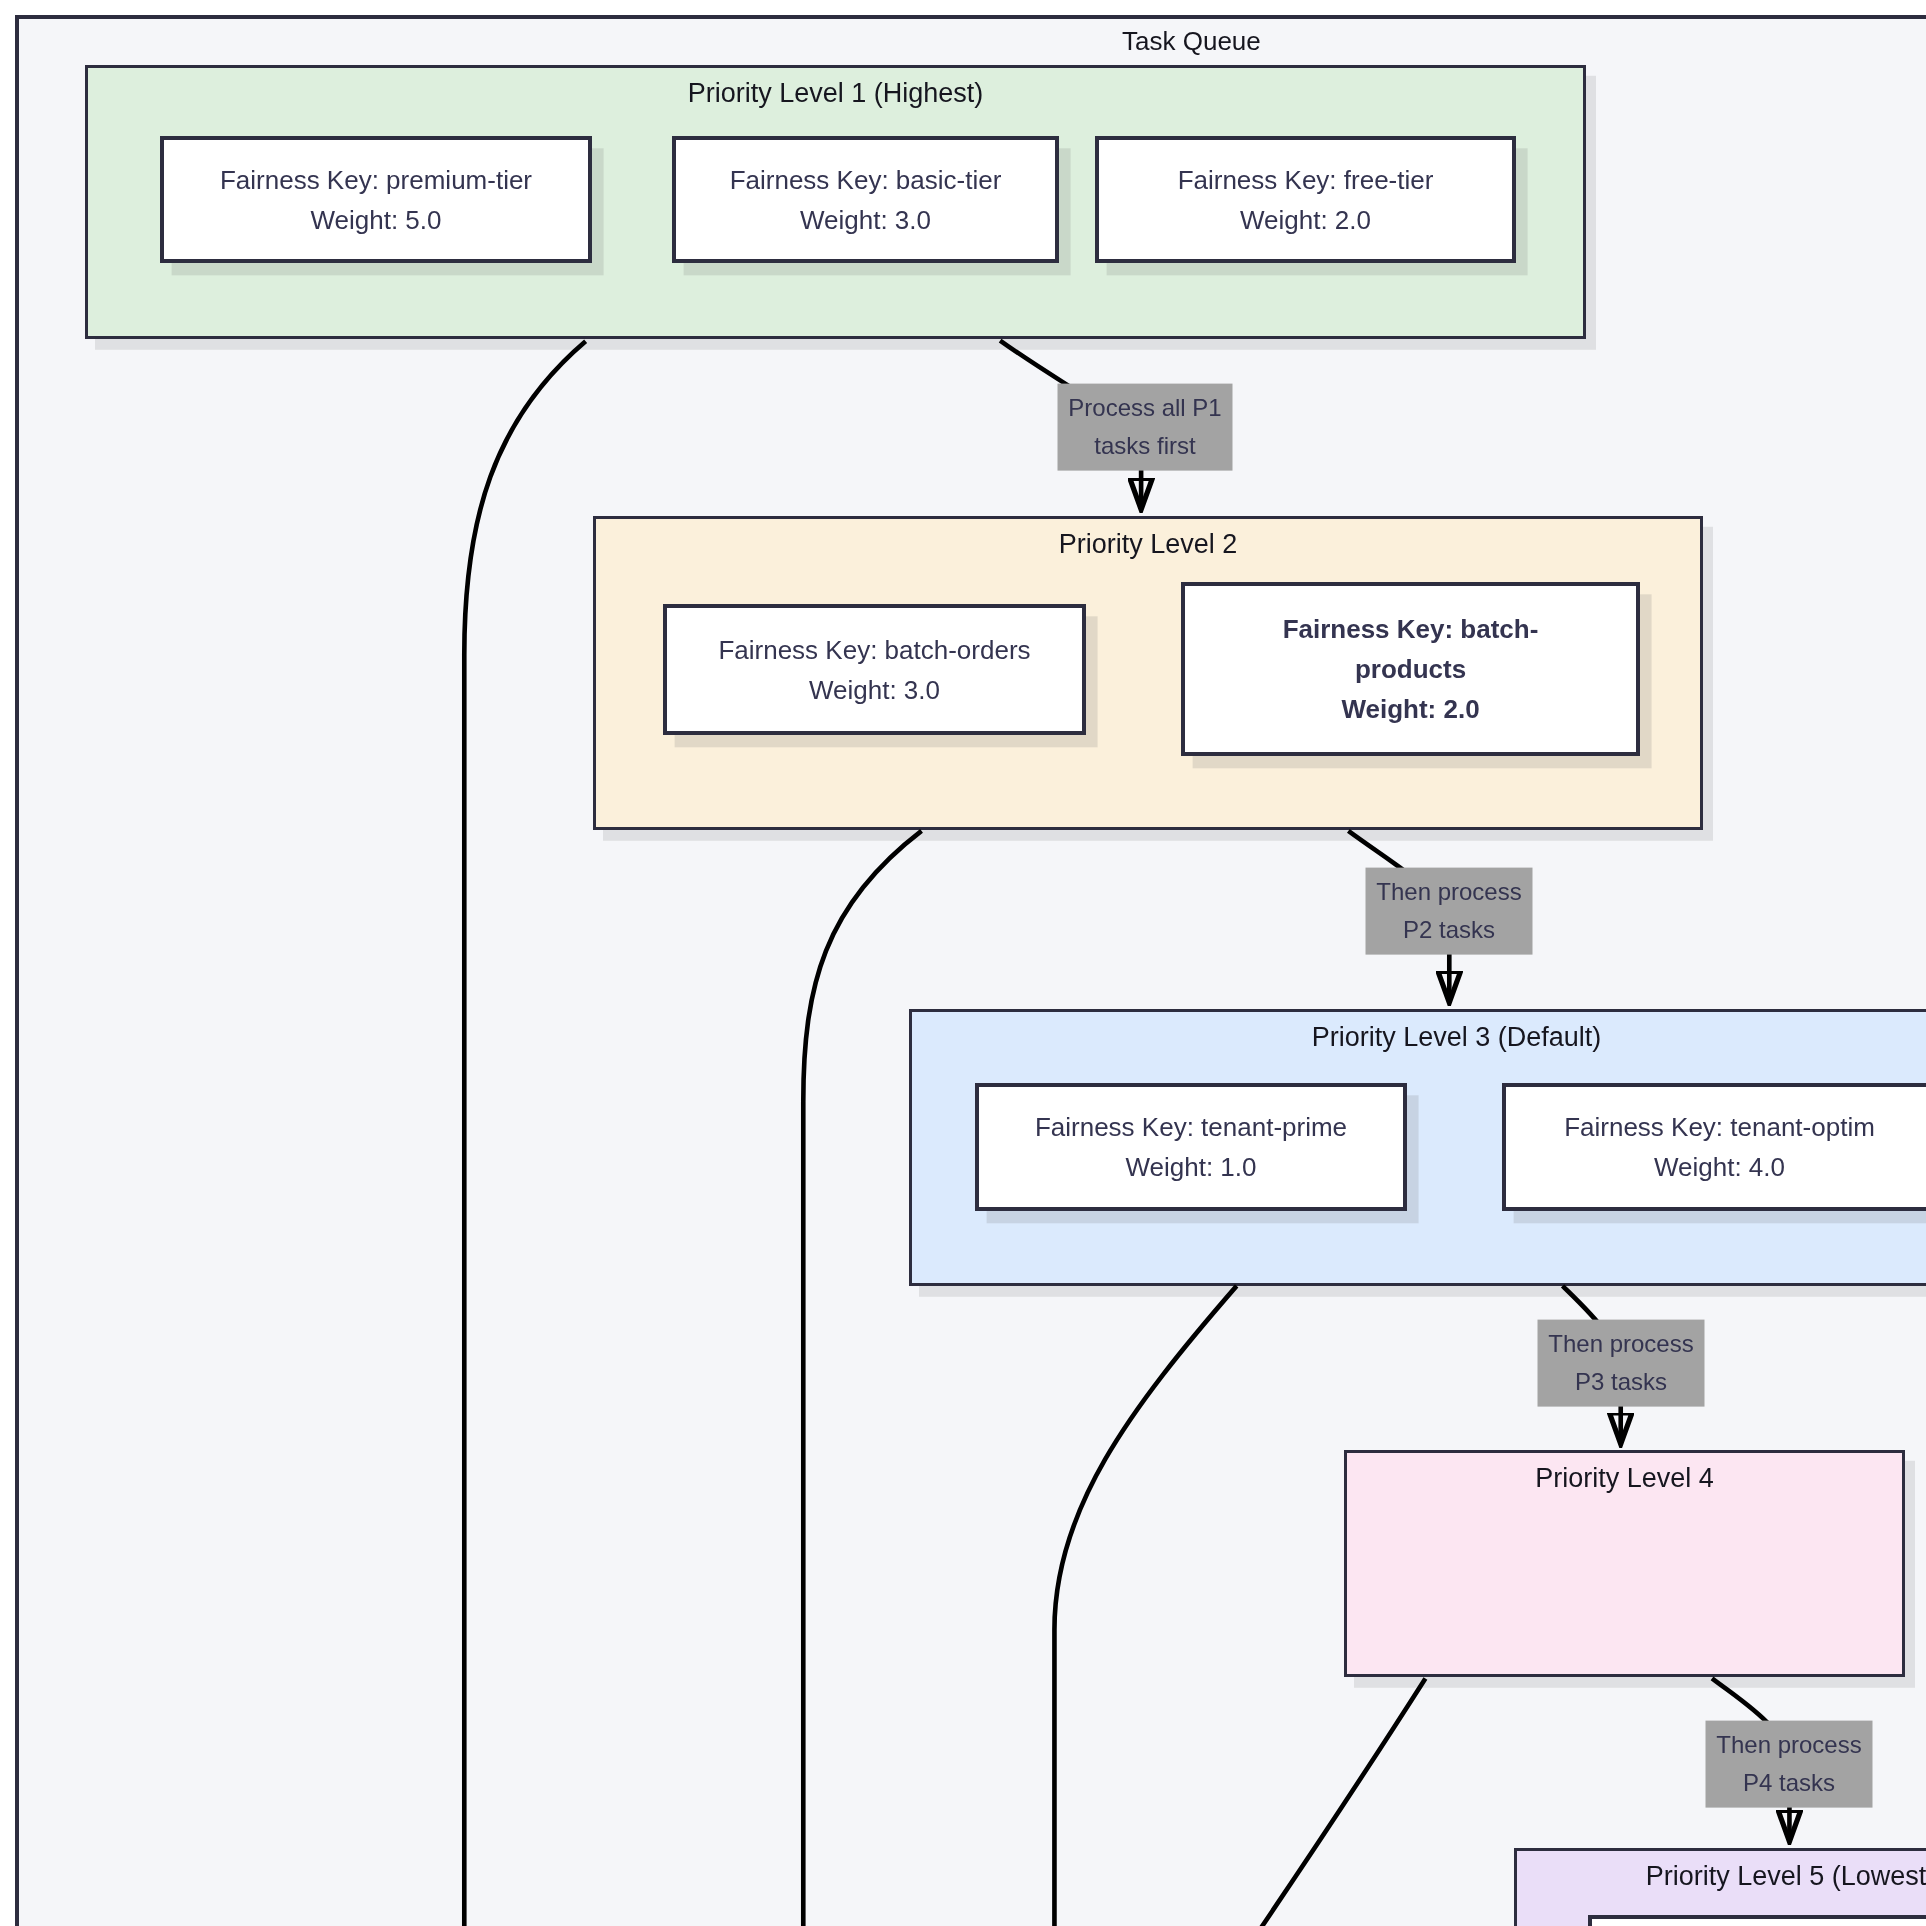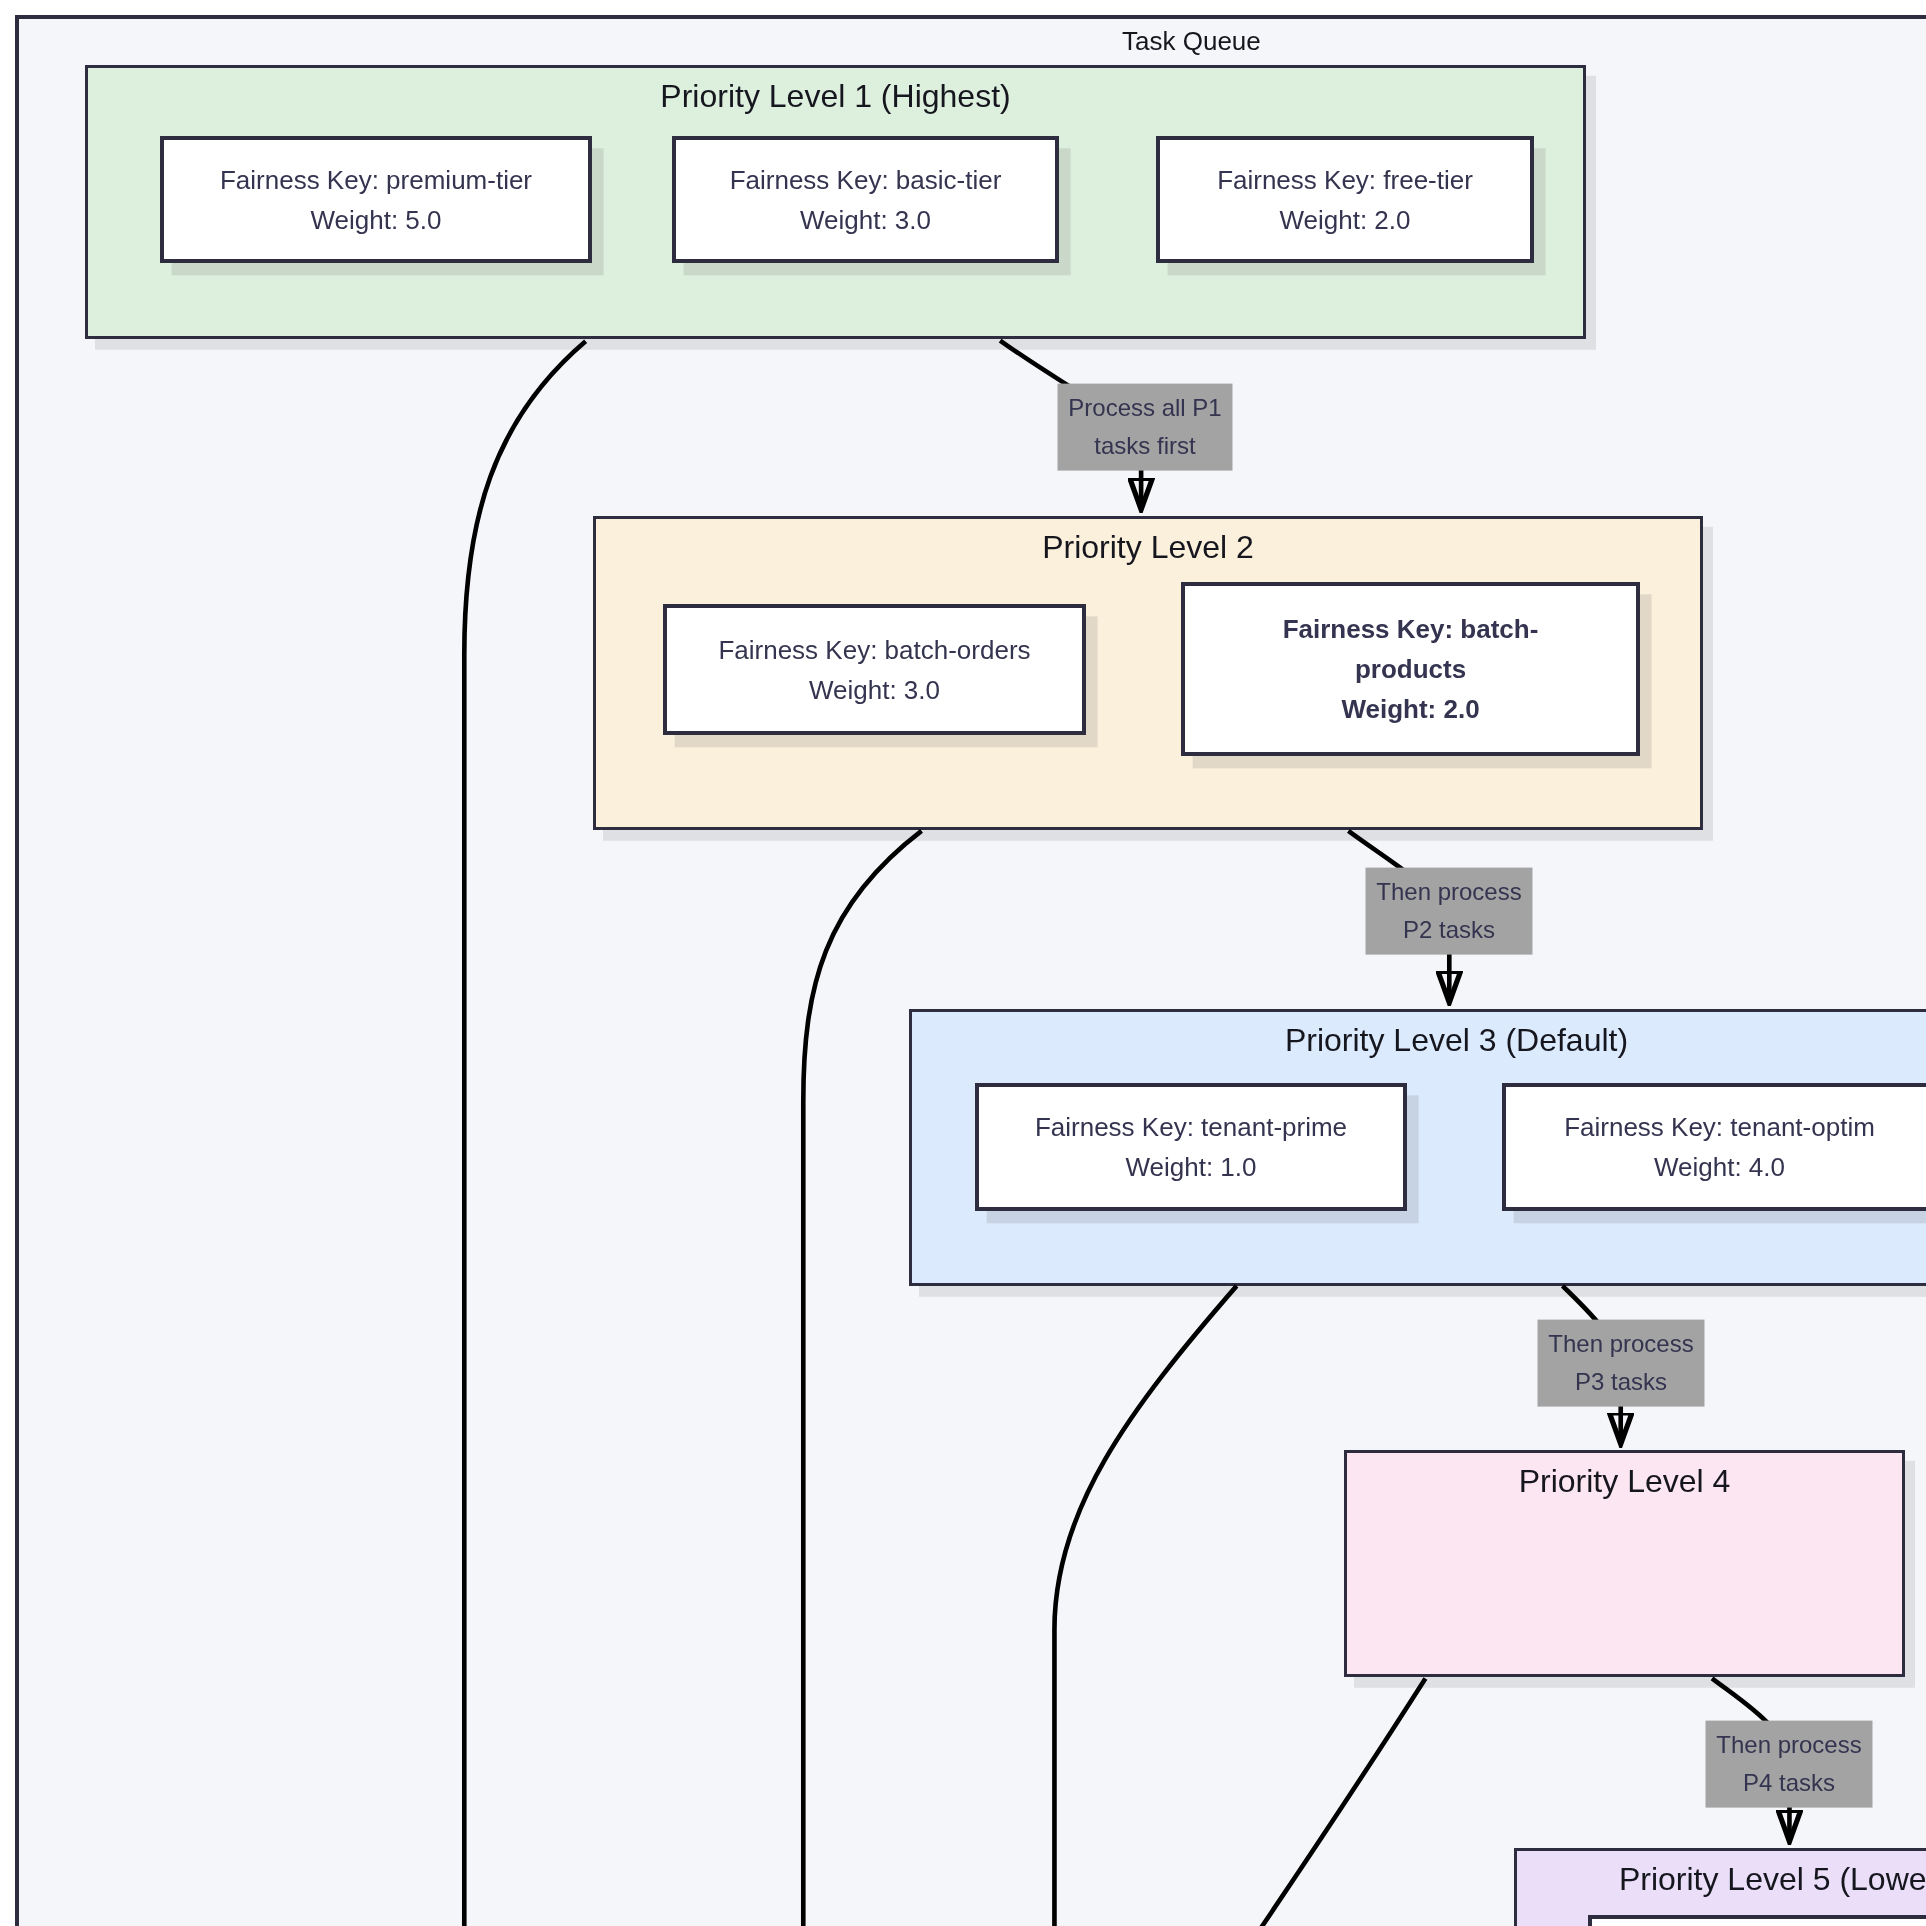--- a/index.html
+++ b/index.html
@@ -15,21 +15,21 @@
 
   .cluster {
     position: absolute;
     border: 3.9px solid #2d2d3f;
     box-shadow: 10px 10.8px 0 rgba(110,110,110,0.16);
   }
   .cluster-title {
     width: 100%;
     text-align: center;
     margin-top: 8.5px;
-    font-size: 32px;
+    font-size: 27px;
     color: #16161f;
     line-height: 1.2;
   }
   .outer {
     position: absolute;
     left: 15.4px; top: 15.4px;
     width: 2352px; height: 2122px;
     background: #f5f6f9;
     border: 4.6px solid #2d2d3f;
     box-shadow: none;
@@ -51,21 +51,21 @@
     flex-direction: column;
     align-items: center;
     justify-content: center;
     text-align: center;
     font-size: 26px;
     line-height: 40px;
     color: #343450;
   }
   .n1a { left: 160px;  top: 136px;  width: 432px; height: 127px; }
   .n1b { left: 672px; top: 136px;  width: 387px; height: 127px; }
-  .n1c { left: 1156px; top: 136px;  width: 378px;  height: 127px; }
+  .n1c { left: 1095px; top: 136px;  width: 421px;  height: 127px; }
   .n2a { left: 663px; top: 604px; width: 423px; height: 131px; }
   .n2b { left: 1181px; top: 582px; width: 459px; height: 174px; font-weight: bold; }
   .n3a { left: 975px; top: 1083px; width: 432px; height: 128px; }
   .n3b { left: 1502px; top: 1083px; width: 435px; height: 128px; }
   .n4a { left: 1418px; top: 1517px; width: 409px; height: 96px; }
   .n5a { left: 1588px; top: 1915px; width: 404px; height: 92px; }
 
   .edges { position: absolute; left: 0; top: 0; z-index: 5; }
   .edges path { fill: none; stroke: #000000; stroke-width: 12; }
 

